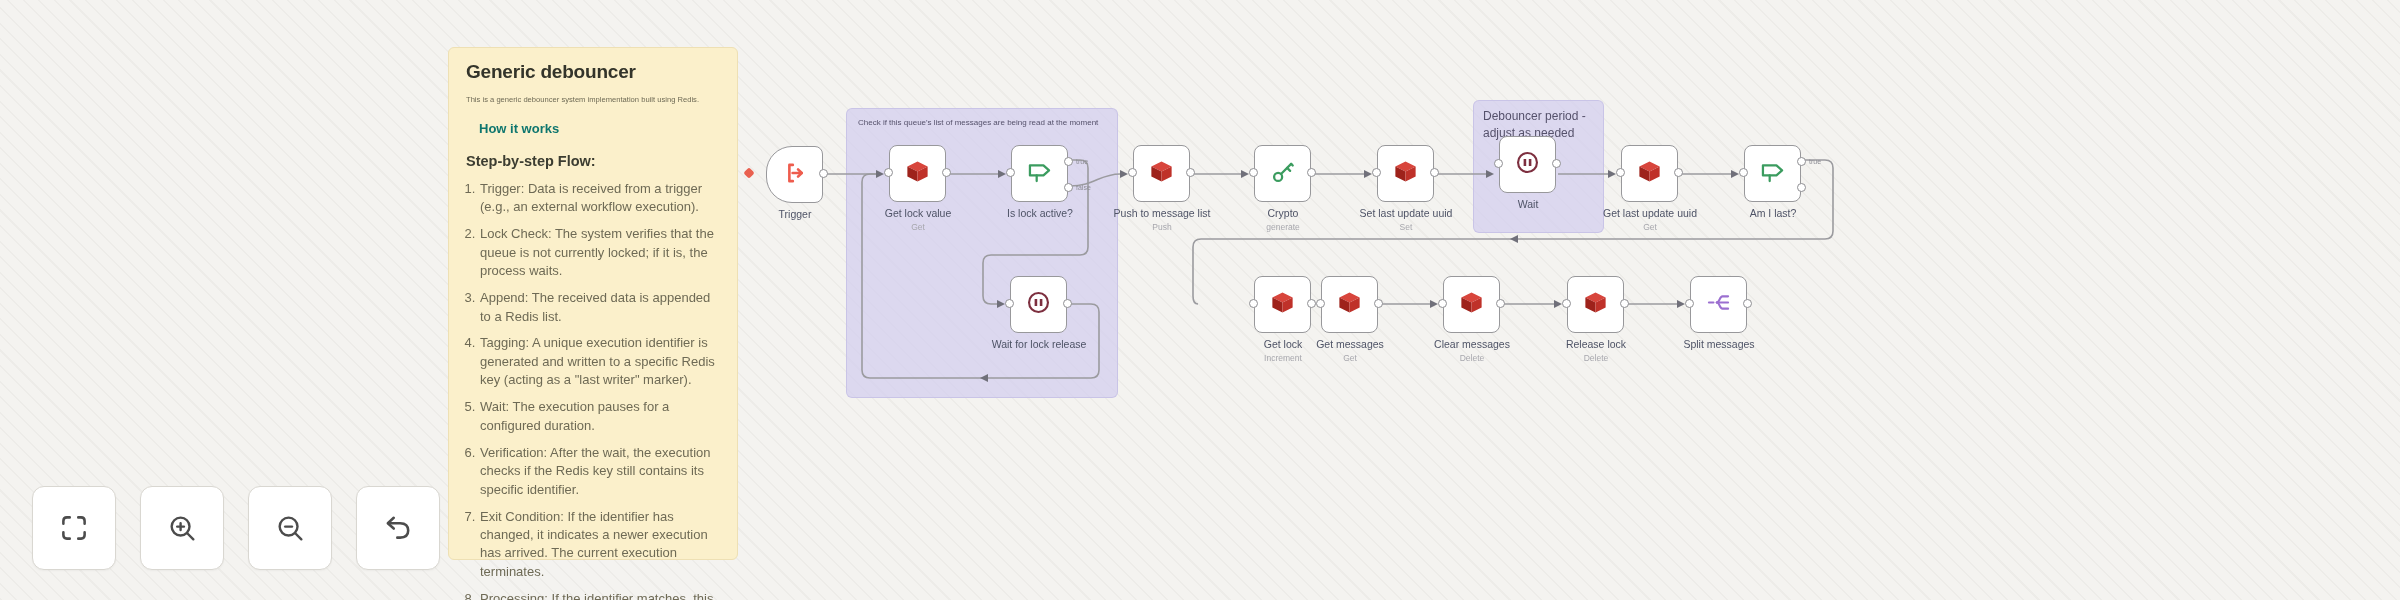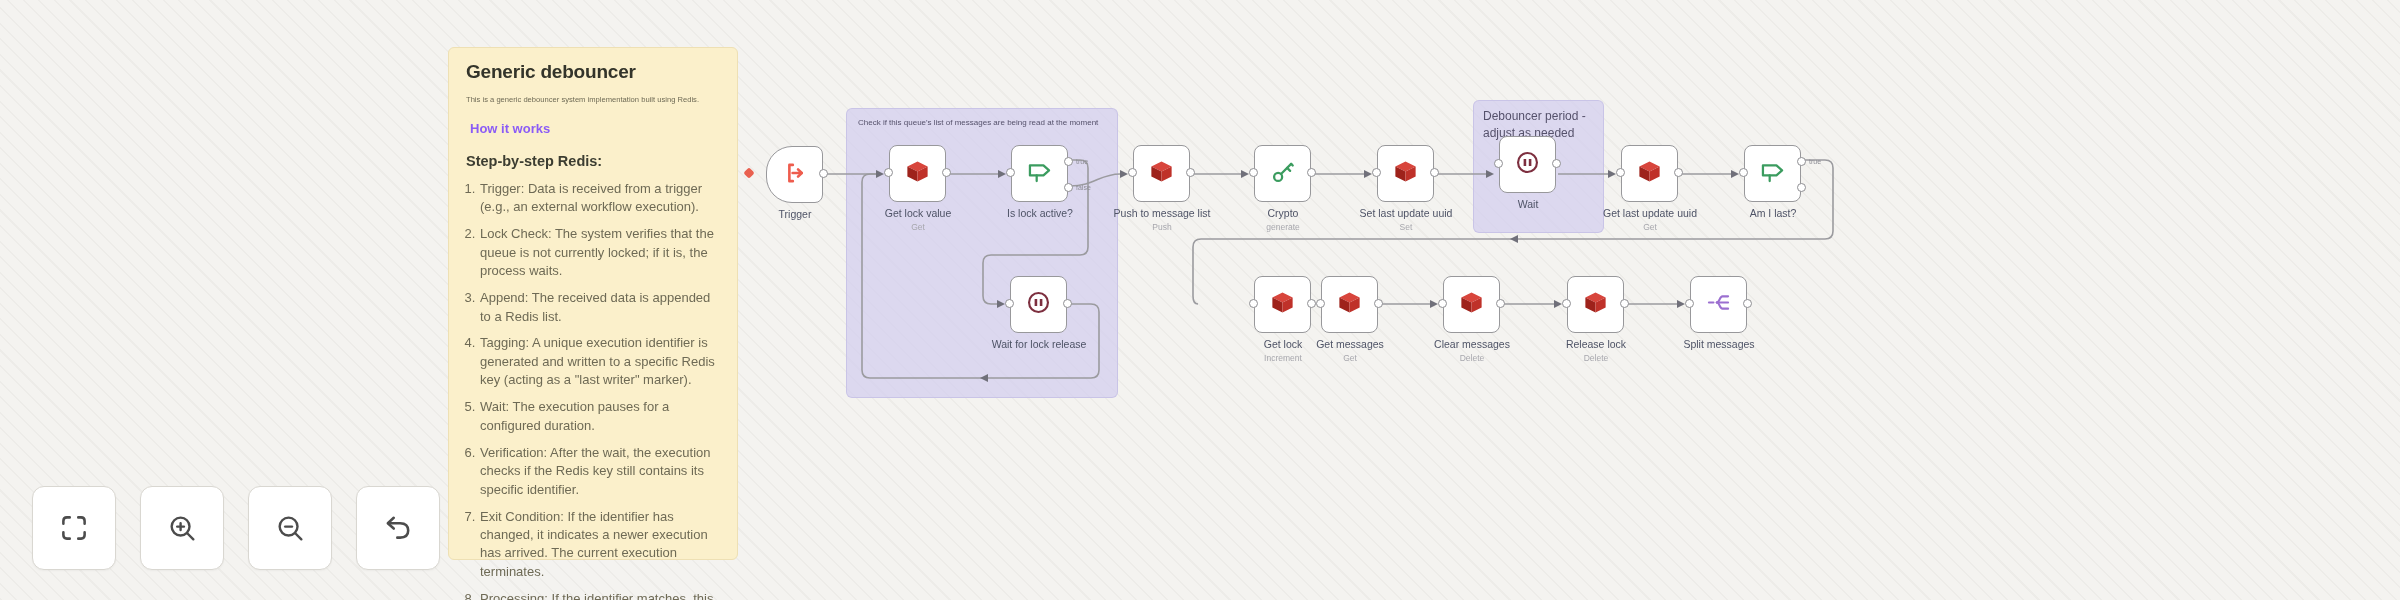--- a/index.html
+++ b/index.html
@@ -16,21 +16,21 @@
       transparent 1.5px, transparent 11px);
   }
 
   
   .sticky { position: absolute; border-radius: 6px; z-index: 1; }
   .sticky.yellow { background: #fbf0cb; border: 1px solid #eee0b4; color: #6e6a55; }
   .sticky.purple { background: rgba(213,208,238,0.78); border: 1px solid rgba(190,184,226,0.6); color: #55516b; }
 
   #sticky-main { left: 448px; top: 47px; width: 290px; height: 513px; padding: 13px 17px; }
   #sticky-main h1 { font-size: 19px; font-weight: 700; color: #33342a; letter-spacing: -0.2px; margin-bottom: 12px; }
-  #sticky-main h2 { font-size: 13px; font-weight: 700; color: #8b5cf6; margin: 15px 4px 7px; }
+  #sticky-main h2 { font-size: 13px; font-weight: 700; color: #0f766e; margin: 15px 13px 7px; }
   #sticky-main h3 { font-size: 14.5px; font-weight: 700; color: #3c3d31; margin: 17px 0 11px; }
   #sticky-main p  { font-size: 7.6px; line-height: 1.42; }
   #sticky-main ol { margin-left: 13px; }
   #sticky-main ol li { font-size: 13px; line-height: 1.42; margin-bottom: 8.5px; padding-left: 1px; }
 
   #sticky-queue-check { left: 846px; top: 108px; width: 272px; height: 290px; padding: 8px 11px; font-size: 8px; line-height: 1.45; }
   #sticky-debounce   { left: 1473px; top: 100px; width: 131px; height: 133px; padding: 7px 9px; font-size: 12px; line-height: 1.45; }
   #sticky-downstream { left: 1812px; top: 257px; width: 117px; height: 96px; padding: 7px 9px; font-size: 7.5px; line-height: 1.5; }
 
   
@@ -65,21 +65,21 @@
 </style>
 </head>
 <body>
 
 <div id="canvas">
 
   <div id="sticky-main" class="sticky yellow">
     <h1>Generic debouncer</h1>
     <p>This is a generic debouncer system implementation built using Redis.</p>
     <h2>How it works</h2>
-    <h3>Step-by-step Redis:</h3>
+    <h3>Step-by-step Flow:</h3>
     <ol>
       <li>Trigger: Data is received from a trigger (e.g., an external workflow execution).</li>
       <li>Lock Check: The system verifies that the queue is not currently locked; if it is, the process waits.</li>
       <li>Append: The received data is appended to a Redis list.</li>
       <li>Tagging: A unique execution identifier is generated and written to a specific Redis key (acting as a "last writer" marker).</li>
       <li>Wait: The execution pauses for a configured duration.</li>
       <li>Verification: After the wait, the execution checks if the Redis key still contains its specific identifier.</li>
       <li>Exit Condition: If the identifier has changed, it indicates a newer execution has arrived. The current execution terminates.</li>
       <li>Processing: If the identifier matches, this execution assumes responsibility for the batch. It locks the queue, retrieves all data, clears the Redis list, releases the lock, and forwards the aggregated data further.</li>
     </ol>

